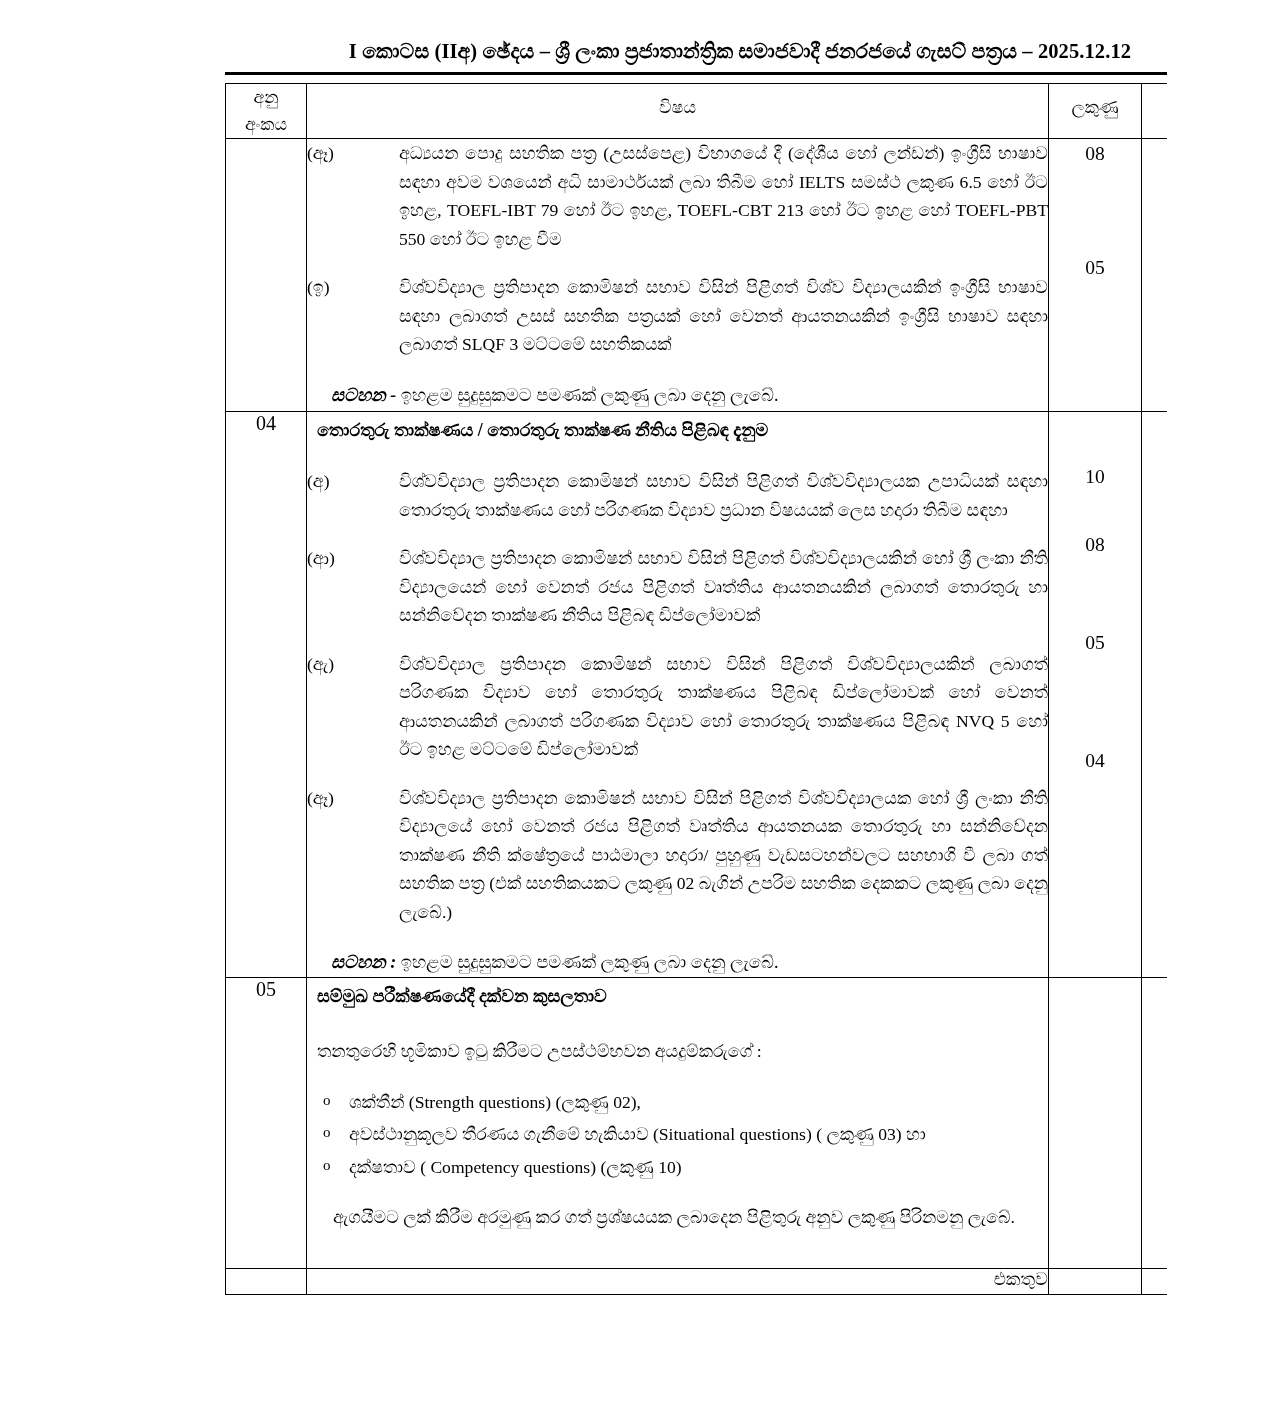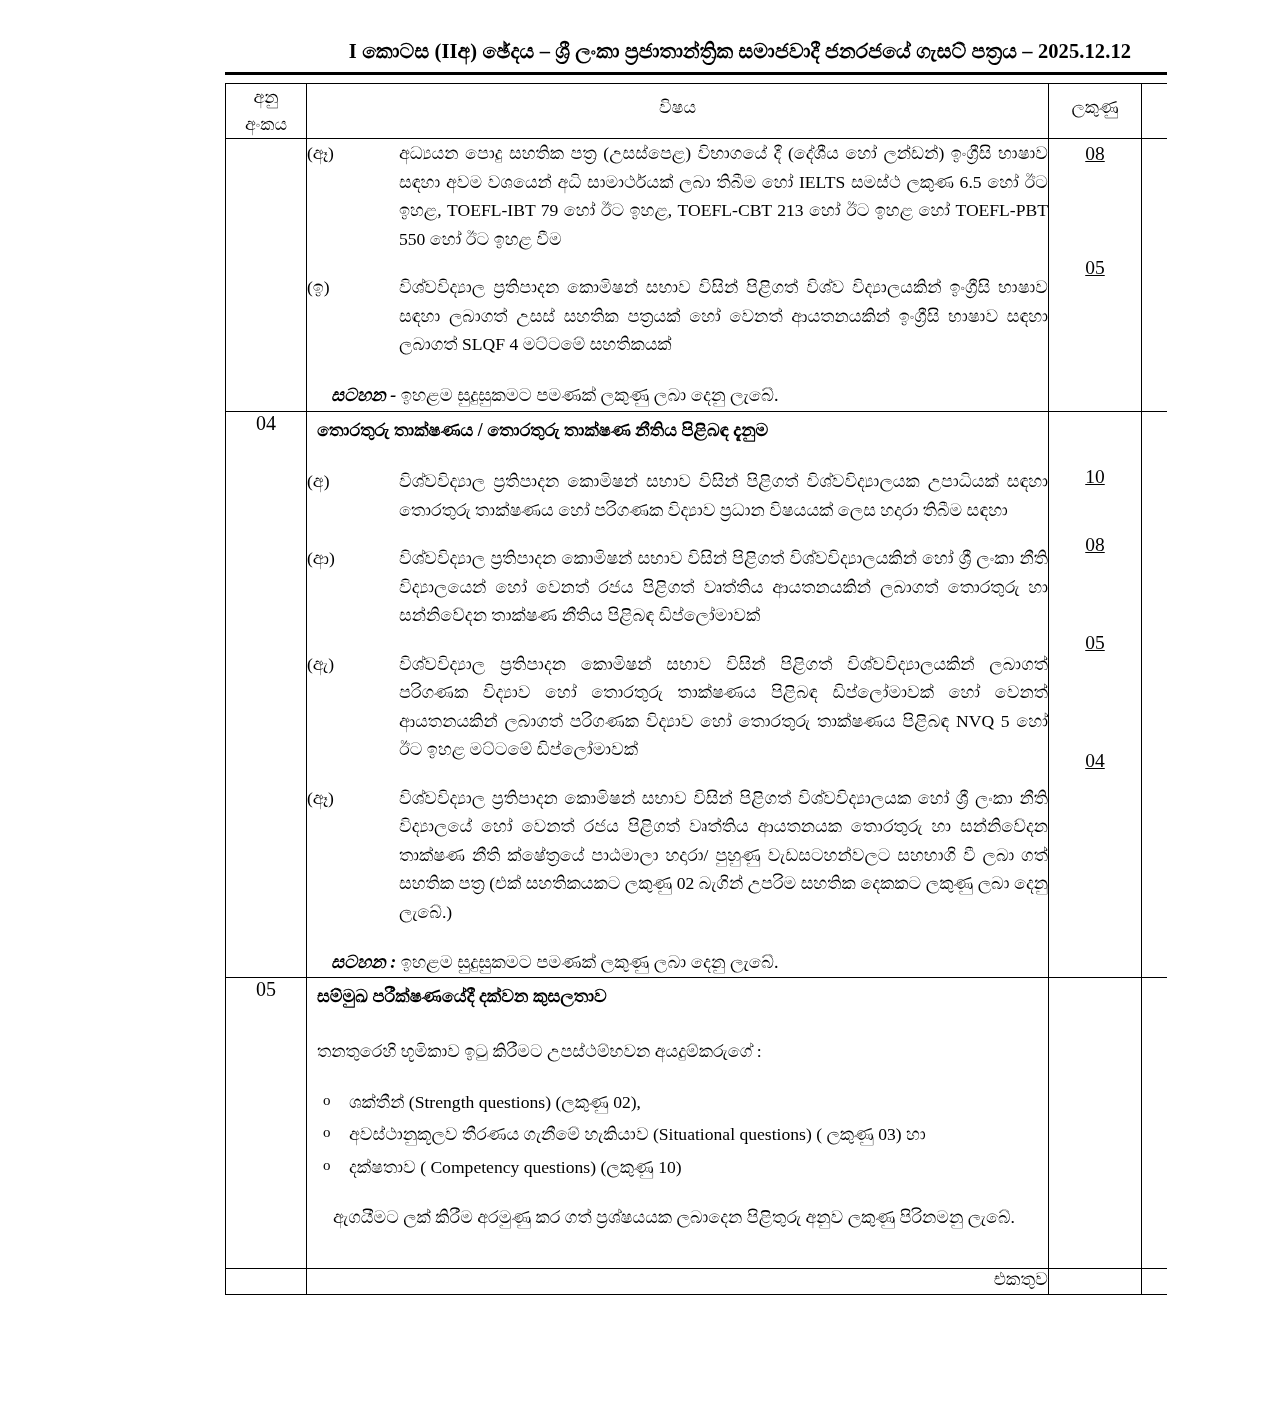--- a/index.html
+++ b/index.html
@@ -99,21 +99,20 @@
   .cell-sub {
     font-size: 17.6px;
     line-height: 1.62;
     padding: 10px 14px 12px 10px;
     text-align: justify;
   }
   .cell-mark {
     text-align: center;
     font-size: 19.5px;
     padding-top: 14px;
-    text-decoration: underline;
   }
   .cell-max {
     text-align: center;
     font-size: 20px;
     font-weight: bold;
     padding-top: 14px;
   }
 
   
   .para {
@@ -230,21 +229,21 @@
 
       <tr class="row-tall-a">
         <td class="cell-no"></td>
         <td class="cell-sub">
           <div class="para">
             <span class="para-label">(ඈ)</span>
             <span class="para-text">අධ්‍යයන පොදු සහතික පත්‍ර (උසස්පෙළ) විභාගයේ දී (දේශීය හෝ ලන්ඩන්) ඉංග්‍රීසි භාෂාව සඳහා අවම වශයෙන් අධි සාමාර්ථයක් ලබා තිබීම හෝ IELTS සමස්ථ ලකුණ 6.5 හෝ ඊට ඉහළ, TOEFL-IBT 79 හෝ ඊට ඉහළ, TOEFL-CBT 213 හෝ ඊට ඉහළ හෝ TOEFL-PBT 550 හෝ ඊට ඉහළ වීම</span>
           </div>
           <div class="para">
             <span class="para-label">(ඉ)</span>
-            <span class="para-text">විශ්වවිද්‍යාල ප්‍රතිපාදන කොමිෂන් සභාව විසින් පිළිගත් විශ්ව විද්‍යාලයකින් ඉංග්‍රීසි භාෂාව සඳහා ලබාගත් උසස් සහතික පත්‍රයක් හෝ වෙනත් ආයතනයකින් ඉංග්‍රීසි භාෂාව සඳහා ලබාගත් SLQF 4  මට්ටමේ සහතිකයක්</span>
+            <span class="para-text">විශ්වවිද්‍යාල ප්‍රතිපාදන කොමිෂන් සභාව විසින් පිළිගත් විශ්ව විද්‍යාලයකින් ඉංග්‍රීසි භාෂාව සඳහා ලබාගත් උසස් සහතික පත්‍රයක් හෝ වෙනත් ආයතනයකින් ඉංග්‍රීසි භාෂාව සඳහා ලබාගත් SLQF 3  මට්ටමේ සහතිකයක්</span>
           </div>
           <div class="note">
             <span class="note-label">සටහන -</span>
             <span>ඉහළම සුදුසුකමට පමණක් ලකුණු ලබා දෙනු ලැබේ.</span>
           </div>
         </td>
         <td class="cell-mark">
           <div style="height:4px"></div>
           <div>08</div>
           <div style="height:92px"></div>

